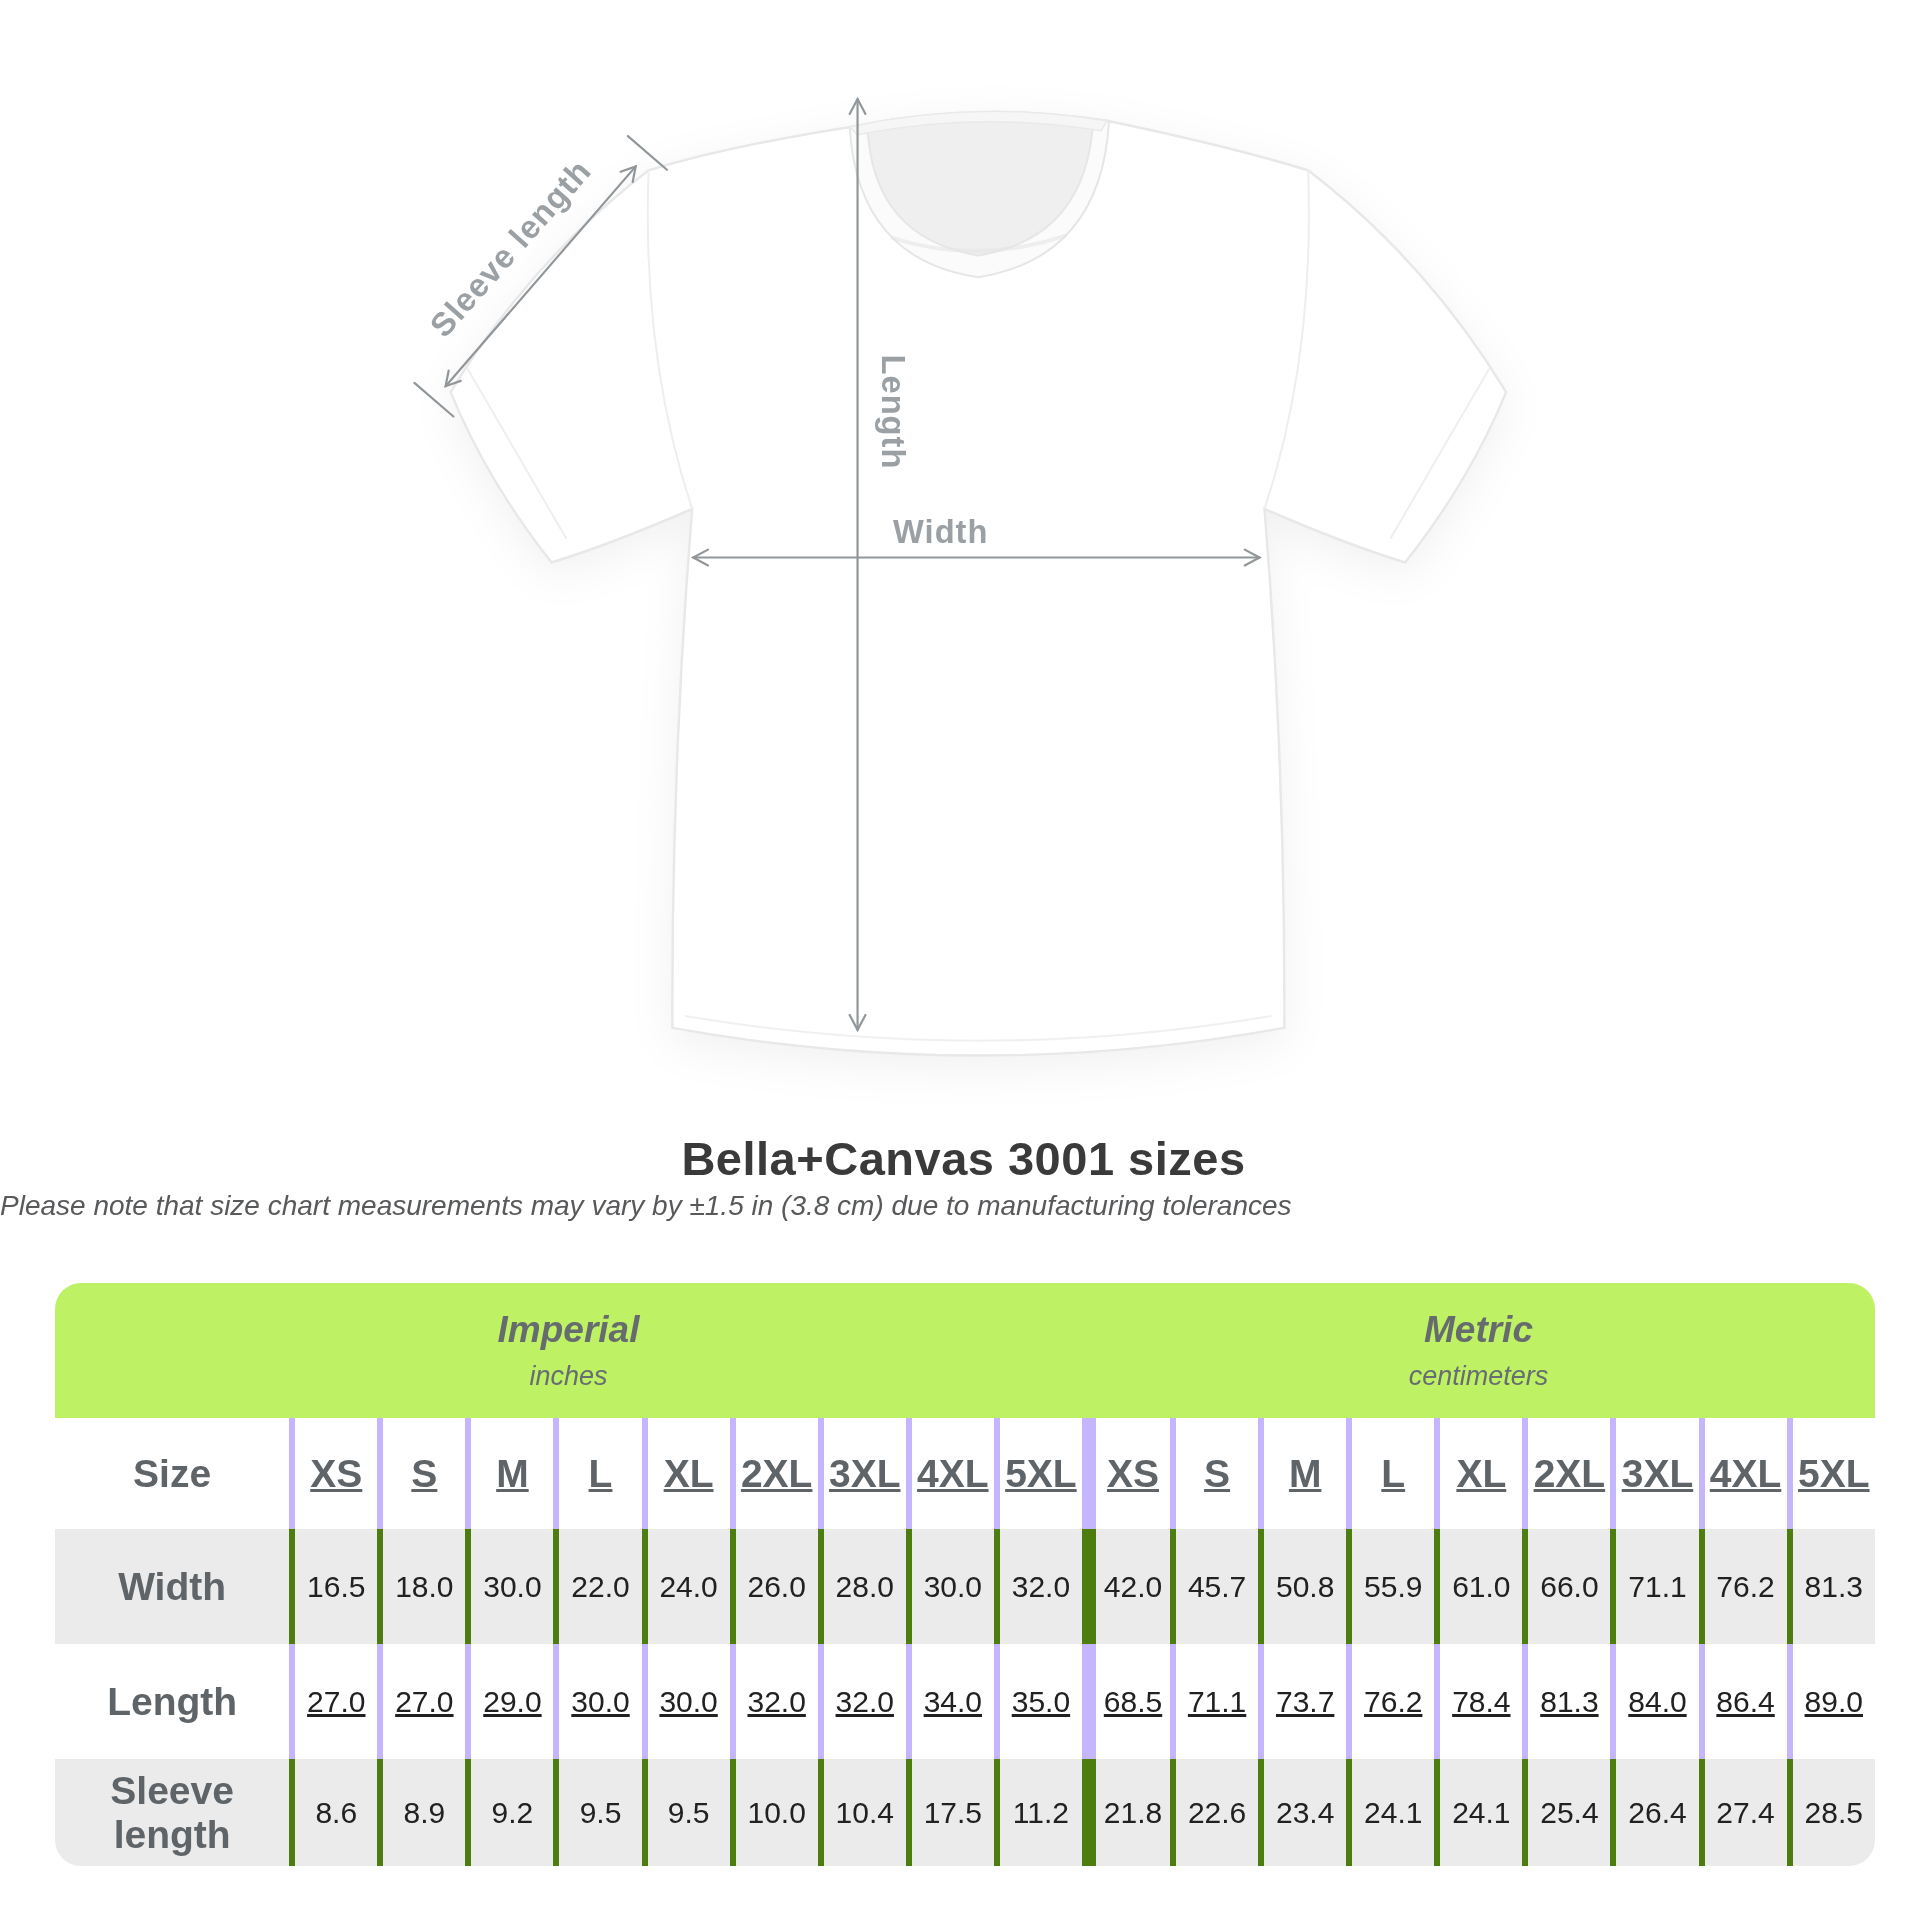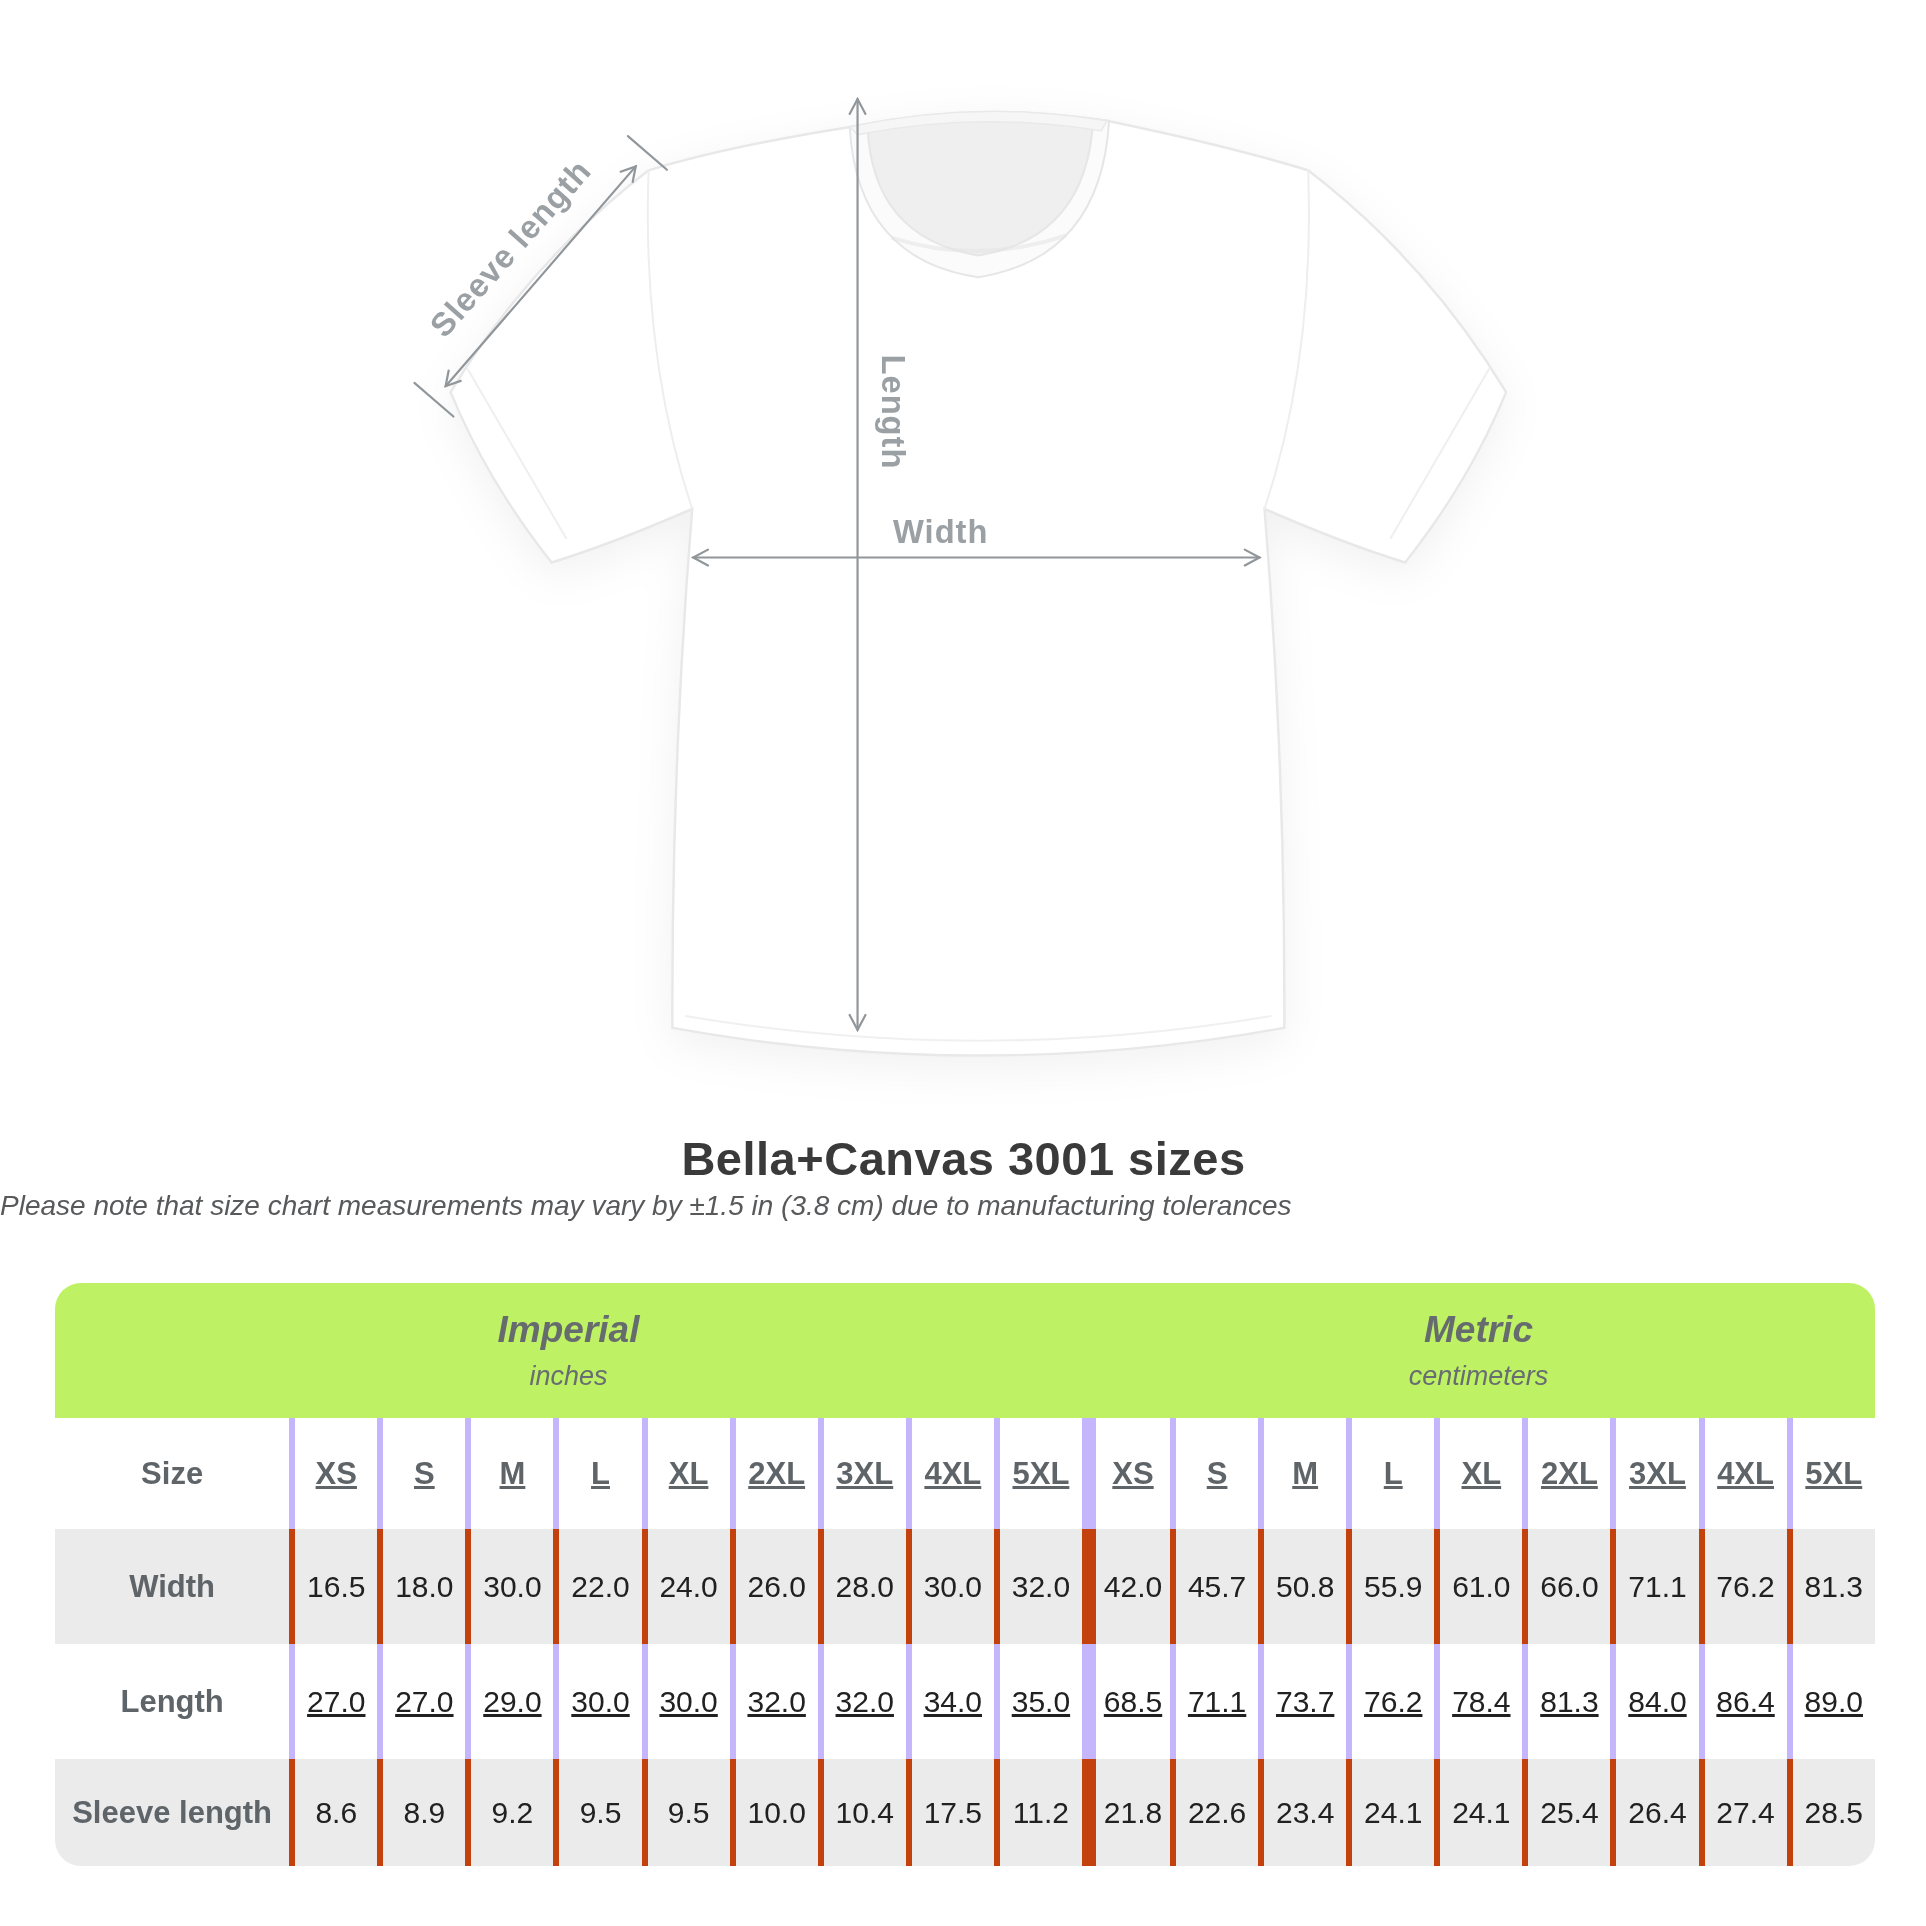--- a/index.html
+++ b/index.html
@@ -25,28 +25,28 @@
 
   tr.r-band td{background:#bef264;border:none;}
   td.corner-tl{border-top-left-radius:26px;}
   td.corner-tr{border-top-right-radius:26px;}
   tr.r-last td:first-child{border-bottom-left-radius:26px;}
   tr.r-last td:last-child{border-bottom-right-radius:26px;}
 
   tr.r-white td{background:#fff;}
   tr.r-white td:not(:first-child){border-left:6px solid #c4b5fd;text-decoration:underline;}
   tr.r-gray td{background:#ebebeb;}
-  tr.r-gray td:not(:first-child){border-left:6px solid #c2410c;}
+  tr.r-gray td:not(:first-child){border-left:6px solid #4d7c0f;}
   td.group-start{border-left-width:14px !important;}
 
   .group-h{font-size:37px;font-weight:bold;font-style:italic;color:#666b6e;}
   .group-u{font-size:27px;font-style:italic;color:#676d70;margin-top:10px;}
   .band-imp{padding-left:55px;}
   .band-met{padding-right:30px;}
-  .hdr{font-size:31px;font-weight:bold;color:#5e6468;}
+  .hdr{font-size:39px;font-weight:bold;color:#5e6468;}
   .val{font-size:30px;color:#212121;}
 </style>
 </head>
 <body>
 
 <div class="page">
 
   <svg class="diagram" viewBox="0 0 1946 1130">
 
     <g class="shirt">

